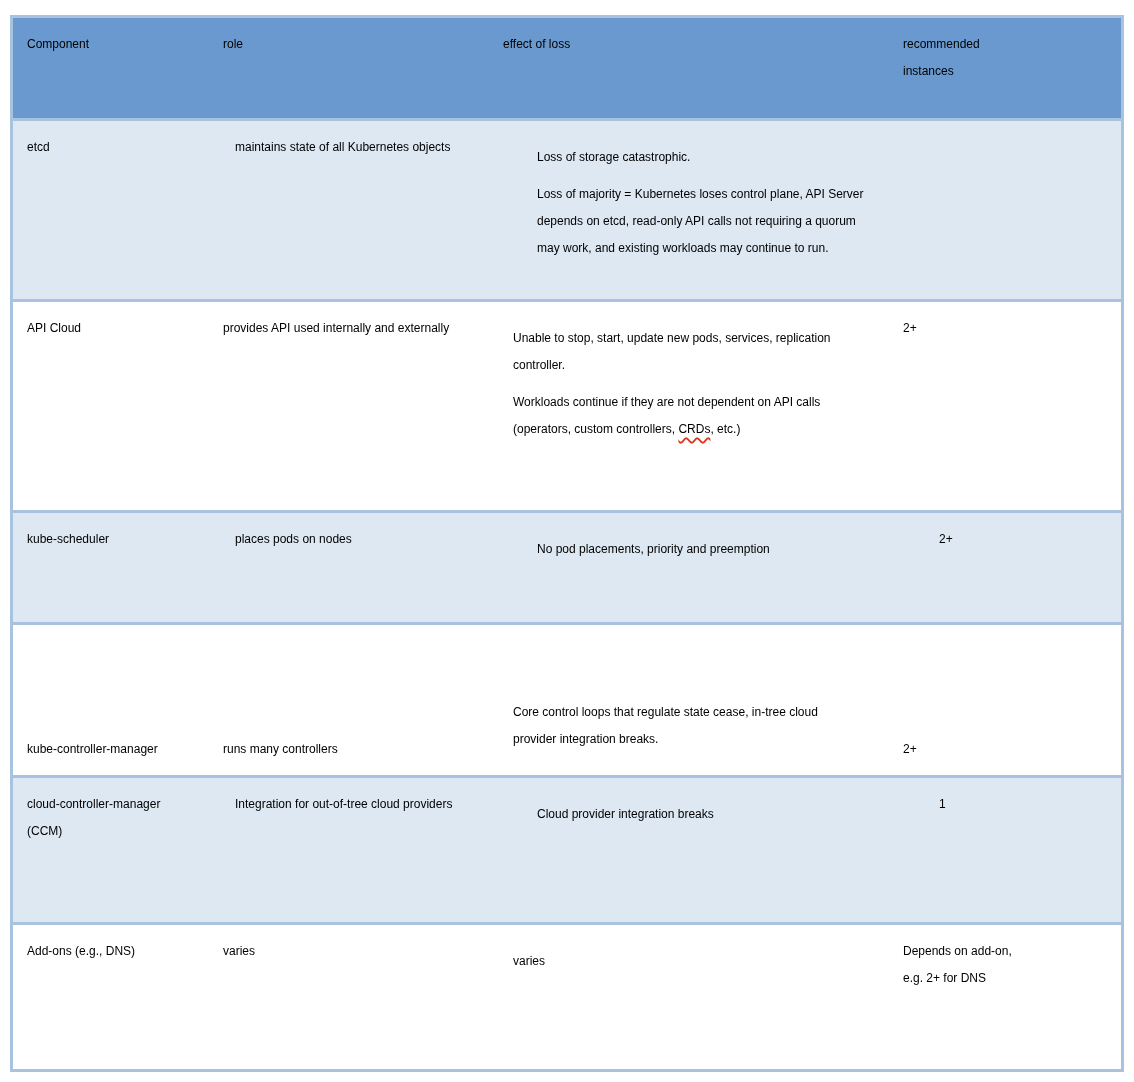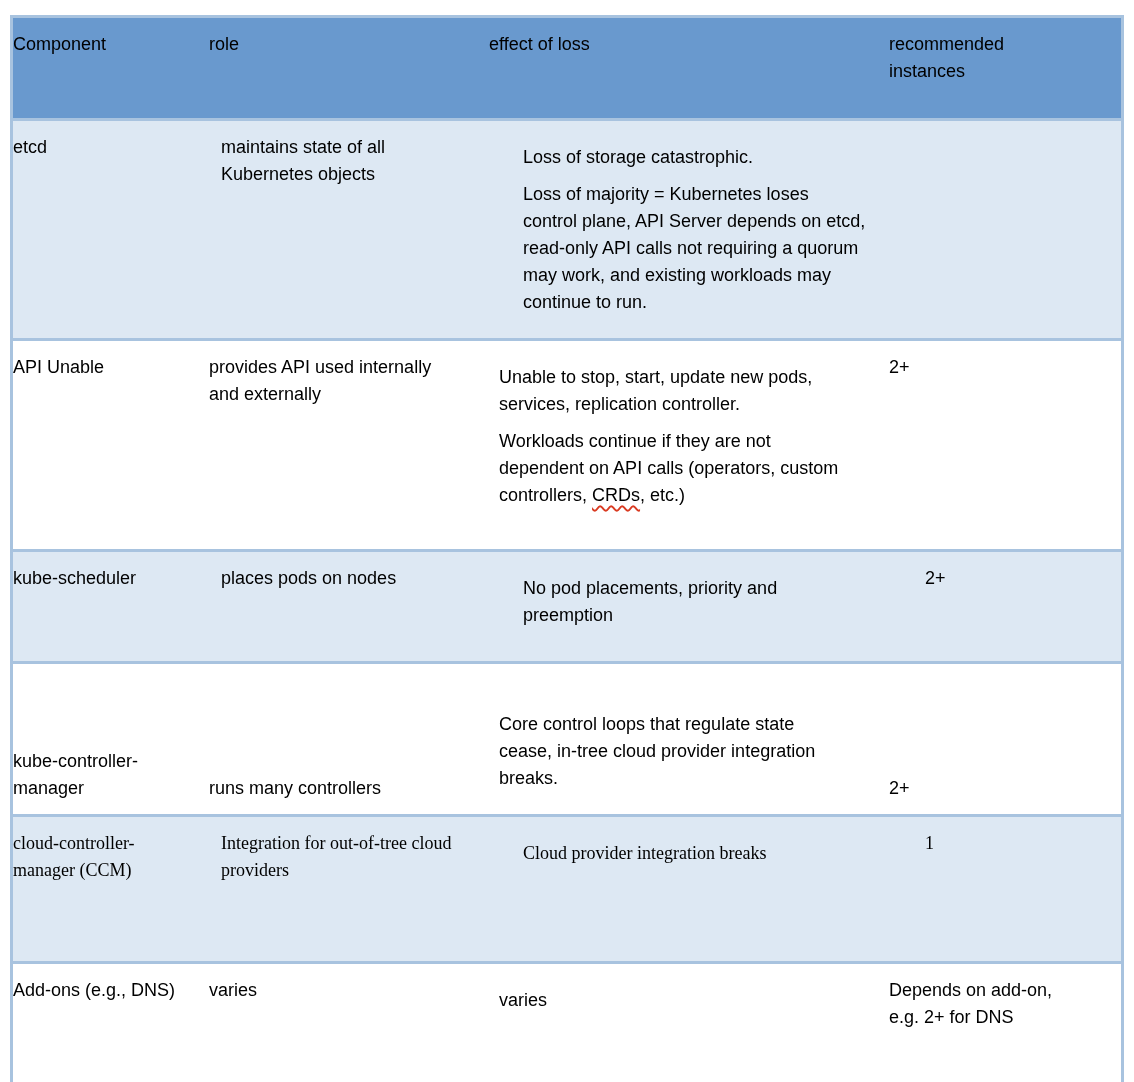--- a/index.html
+++ b/index.html
@@ -36,26 +36,26 @@
     width:100%;
     background:var(--plain-bg);
   }
   .row.header{ background:var(--header-bg); }
   .row.shade{ background:var(--shade-bg);gap:12px; }
   .k8s-table > .row:nth-child(1){ min-height:100px; }
   .k8s-table > .row:nth-child(2){ min-height:178px; }
   .k8s-table > .row:nth-child(3){ min-height:208px; }
   .k8s-table > .row:nth-child(4){ min-height:109px; }
   .k8s-table > .row:nth-child(5){ min-height:150px;align-items:flex-end; }
-  .k8s-table > .row:nth-child(6){ min-height:144px;font-family:Liberation Serif, serif; }
+  .k8s-table > .row:nth-child(6){ min-height:144px; }
   .k8s-table > .row:nth-child(7){ min-height:144px; }
   .cell{
     box-sizing:border-box;
-    padding:13px 24px 12px 0;
-    font-size:18px;
+    padding:13px 24px 12px 14px;
+    font-size:12px;
     line-height:27px;
     white-space:pre-line;
     overflow-wrap:break-word;
   }
   .c1{ width:196px; flex:none; }
   .c2{ width:280px; flex:none; padding-right:34px; }
   .c3{ width:400px; flex:none; padding-right:36px; }
   .c4{ width:232px; flex:none; padding-right:28px; }
   .para{ margin:10px; }
   .spellwavy{
@@ -76,21 +76,21 @@
       <div class="cell c3">effect of loss</div>
       <div class="cell c4">recommended
 instances</div>
     </div>
     <div class="row shade">
       <div class="cell c1">etcd</div>
       <div class="cell c2">maintains state of all Kubernetes objects</div>
       <div class="cell c3"><div class="para">Loss of storage catastrophic.</div><div class="para">Loss of majority = Kubernetes loses control plane, API Server depends on etcd, read-only API calls not requiring a quorum may work, and existing workloads may continue to run.</div></div>
     </div>
     <div class="row">
-      <div class="cell c1">API Unable</div>
+      <div class="cell c1">API Cloud</div>
       <div class="cell c2">provides API used internally and externally</div>
       <div class="cell c3"><div class="para">Unable to stop, start, update new pods, services, replication controller.</div><div class="para">Workloads continue if they are not dependent on API calls (operators, custom controllers, <span class="spellwavy">CRDs</span>, etc.)</div></div>
       <div class="cell c4">2+</div>
     </div>
     <div class="row shade">
       <div class="cell c1">kube-scheduler</div>
       <div class="cell c2">places pods on nodes</div>
       <div class="cell c3"><div class="para">No pod placements, priority and preemption</div></div>
       <div class="cell c4">2+</div>
     </div>

